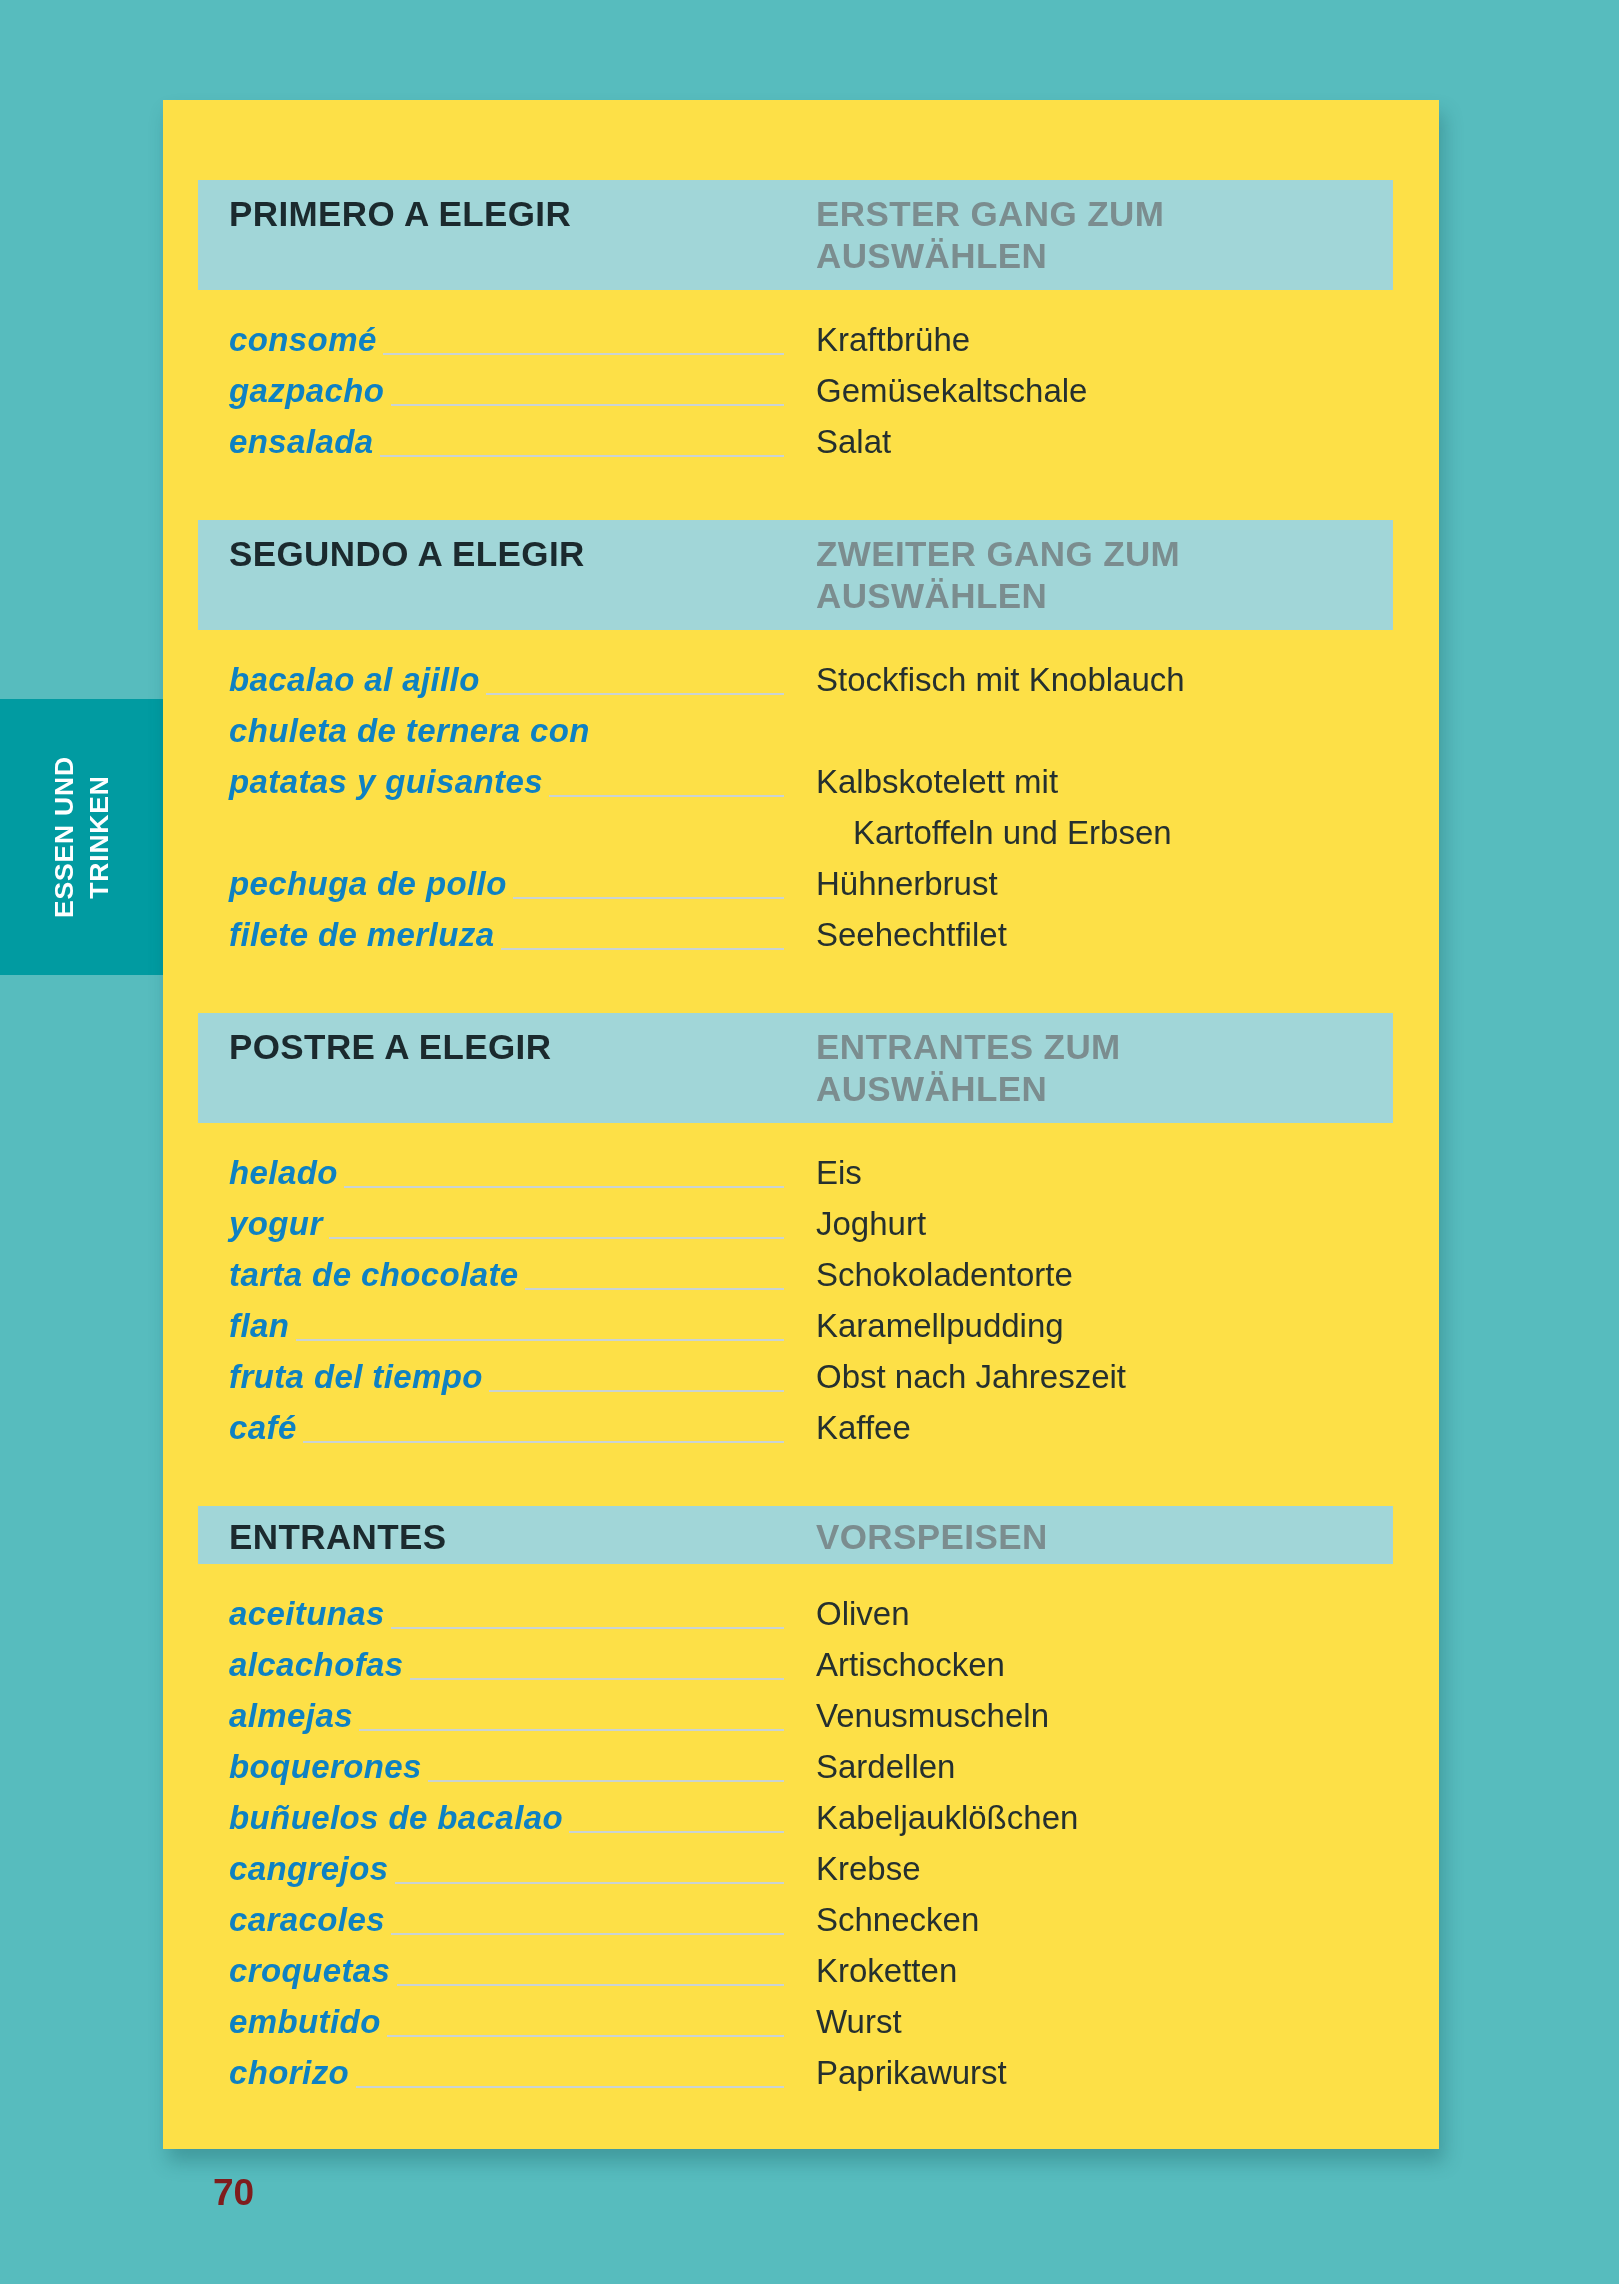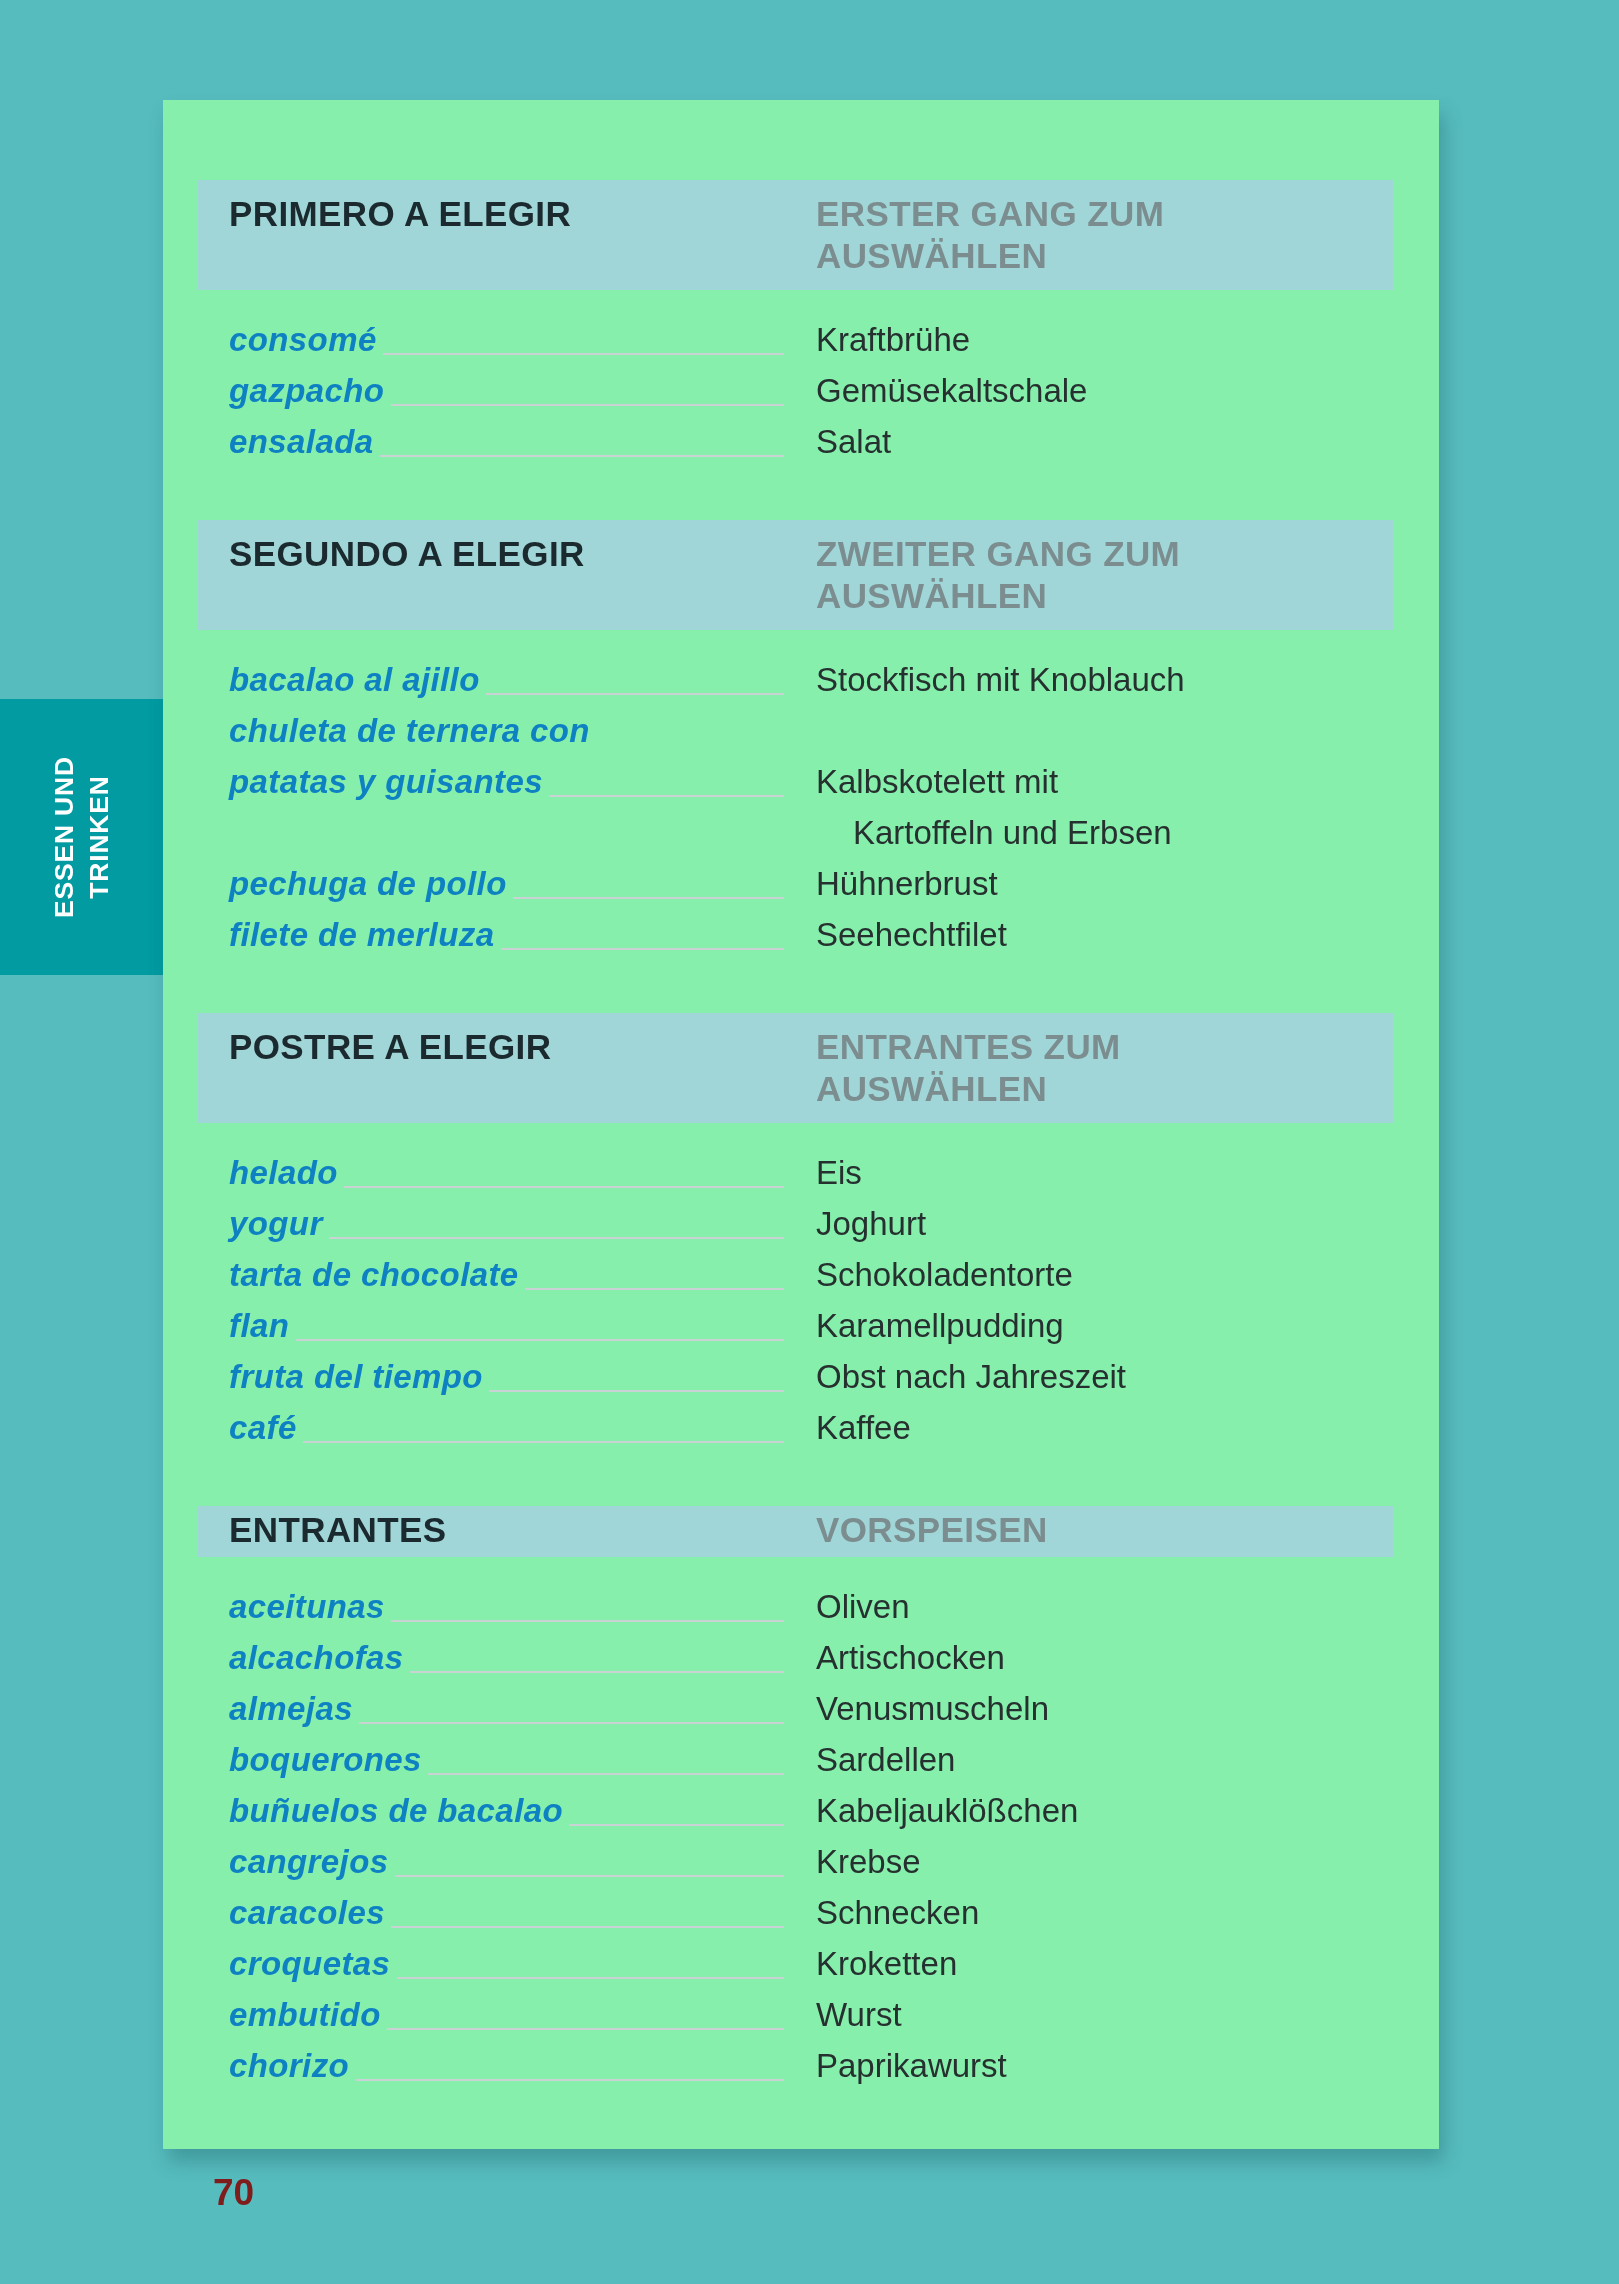--- a/index.html
+++ b/index.html
@@ -9,21 +9,21 @@
     position: relative;
     font-family: "Liberation Sans", sans-serif;
     overflow: hidden;
   }
 
   
   .page {
     position: absolute;
     left: 163px; top: 100px;
     width: 1276px; height: 2049px;
-    background: #86efac;
+    background: #fde047;
     box-shadow: 4.8px 13px 17.7px rgba(20, 85, 90, 0.32);
   }
 
   
   .side-tab {
     position: absolute;
     left: 0; top: 699px;
     width: 163px; height: 276px;
     background: #019ba1;
     display: flex; align-items: center; justify-content: center;
@@ -48,21 +48,21 @@
   }
   .section + .section { margin-top: 53px; }
 
   .band {
     background: #a1d6d8;
     display: flex;
     box-sizing: border-box;
     width: 1195px;
     padding: 13px 31px;
   }
-  .band--single { padding-top: 3px; padding-bottom: 5.6px; margin-top: 46px; }
+  .band--single { padding-top: 10px; padding-bottom: 5.6px; margin-top: 46px; }
   .band-title-es {
     width: 555px; margin-right: 32px;
     font-size: 35px; font-weight: 700;
     line-height: 42px; letter-spacing: 0.4px;
     color: #1b2a2e;
     white-space: pre-line;
   }
   .band-title-de {
     flex: 1;
     font-size: 35px; font-weight: 700;

